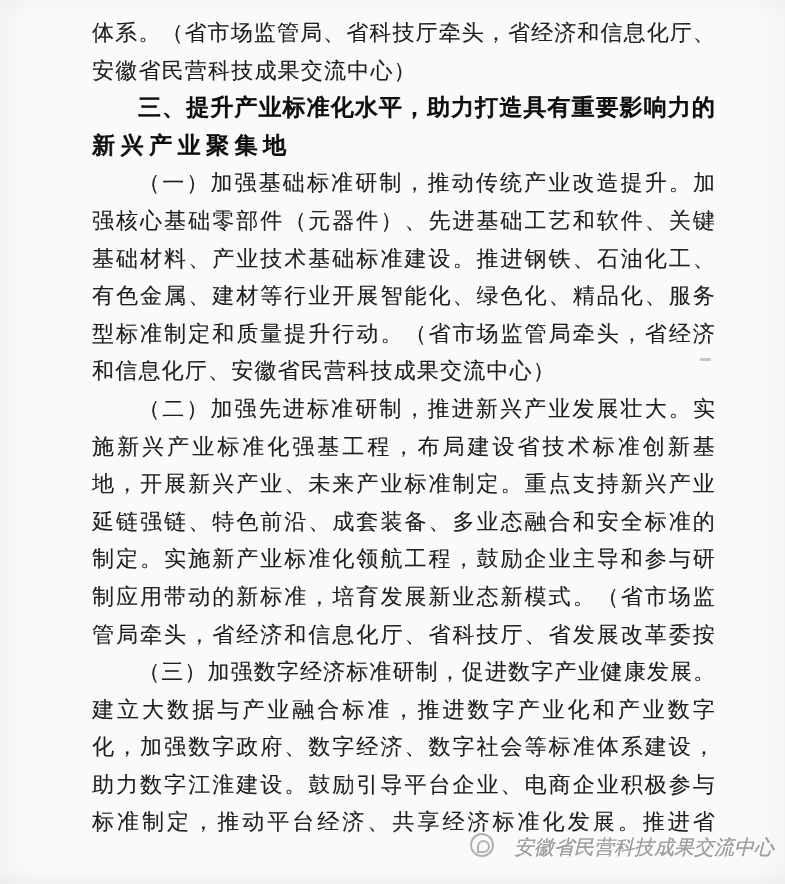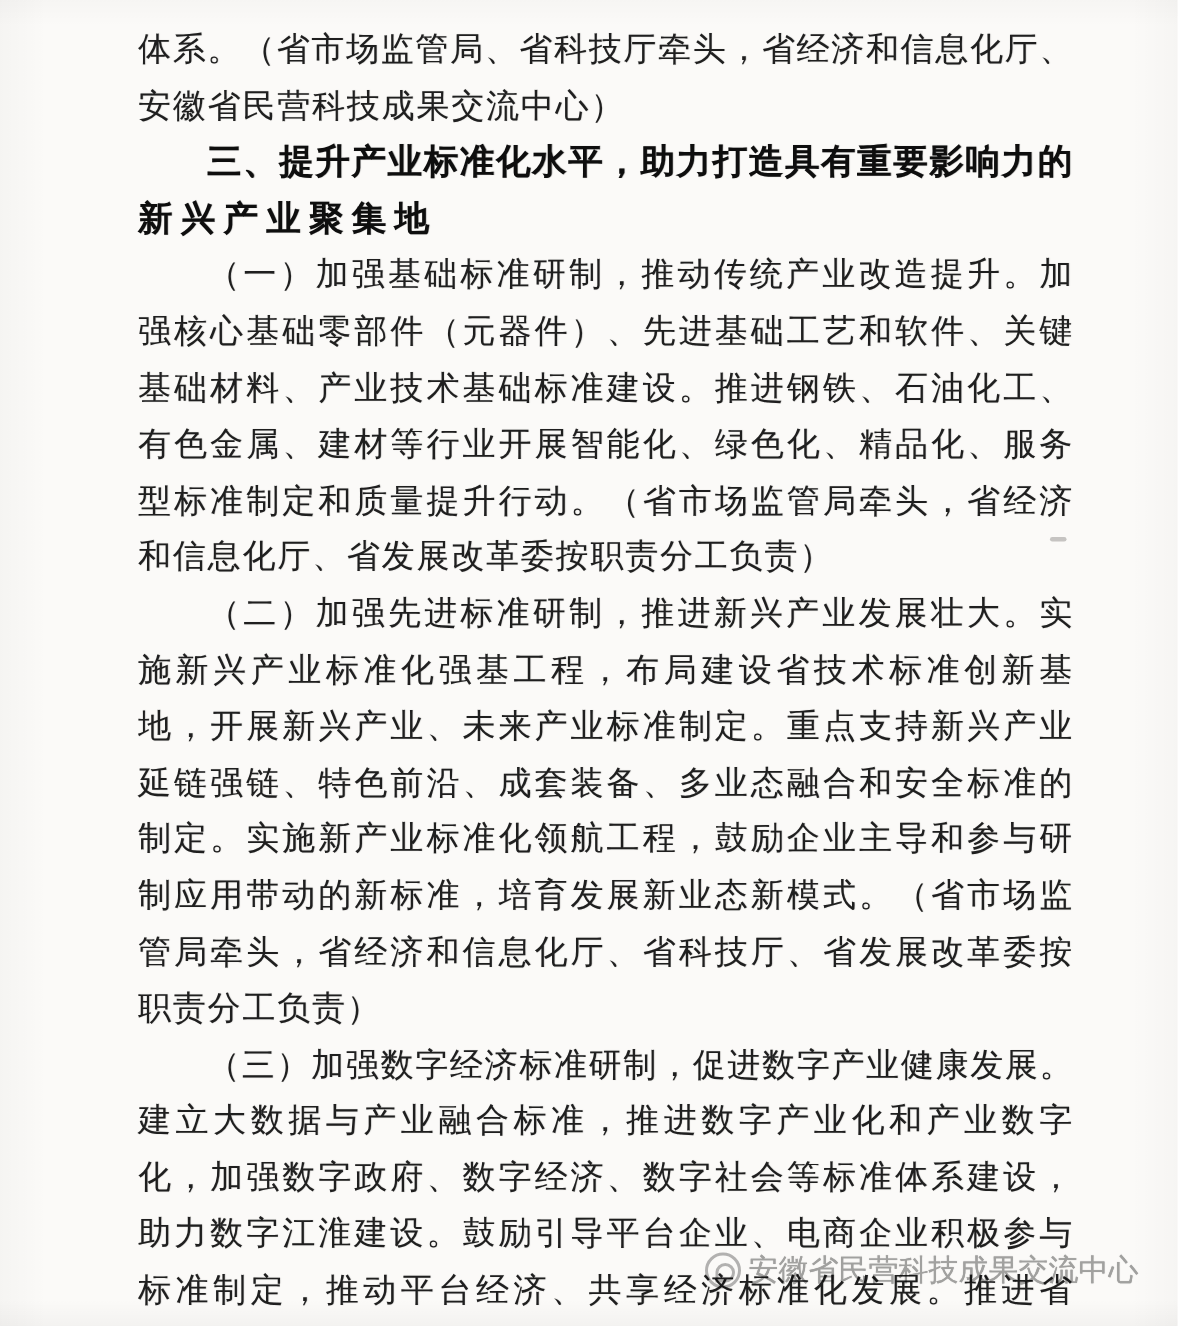--- a/index.html
+++ b/index.html
@@ -65,26 +65,27 @@
     letter-spacing: 0;
   }
   .line.justify span { display: inline-block; }
 
   
   .watermark {
     position: absolute;
     left: 470px;
     top: 833px;
     display: flex;
-    align-items: center;
-    gap: 5px;
+    align-items: flex-start;
+    gap: 20px;
     color: var(--wm, #9c9c9c);
     mix-blend-mode: multiply;
     opacity: 0.92;
     pointer-events: none;
+    font-style: italic;
   }
 
   .wm-logo {
     width: 24px;
     height: 24px;
     border: 2px solid var(--wm, #9c9c9c);
     border-radius: 50%;
     position: relative;
     flex: 0 0 auto;
     opacity: 0.8;
@@ -313,21 +314,21 @@
         <span>监</span>
         <span>管</span>
         <span>局</span>
         <span>牵</span>
         <span>头</span>
         <span>，</span>
         <span>省</span>
         <span>经</span>
         <span>济</span>
       </div>
-      <div class="line body">和信息化厅、省发展改革委按职责分工负责）</div>
+      <div class="line body">和信息化厅、安徽省民营科技成果交流中心）</div>
       <div class="line body indent justify">
         <span>（</span>
         <span>二</span>
         <span>）</span>
         <span>加</span>
         <span>强</span>
         <span>先</span>
         <span>进</span>
         <span>标</span>
         <span>准</span>
@@ -507,21 +508,20 @@
         <span>厅</span>
         <span>、</span>
         <span>省</span>
         <span>发</span>
         <span>展</span>
         <span>改</span>
         <span>革</span>
         <span>委</span>
         <span>按</span>
       </div>
-      <div class="line body">职责分工负责）</div>
       <div class="line body indent justify">
         <span>（</span>
         <span>三</span>
         <span>）</span>
         <span>加</span>
         <span>强</span>
         <span>数</span>
         <span>字</span>
         <span>经</span>
         <span>济</span>

